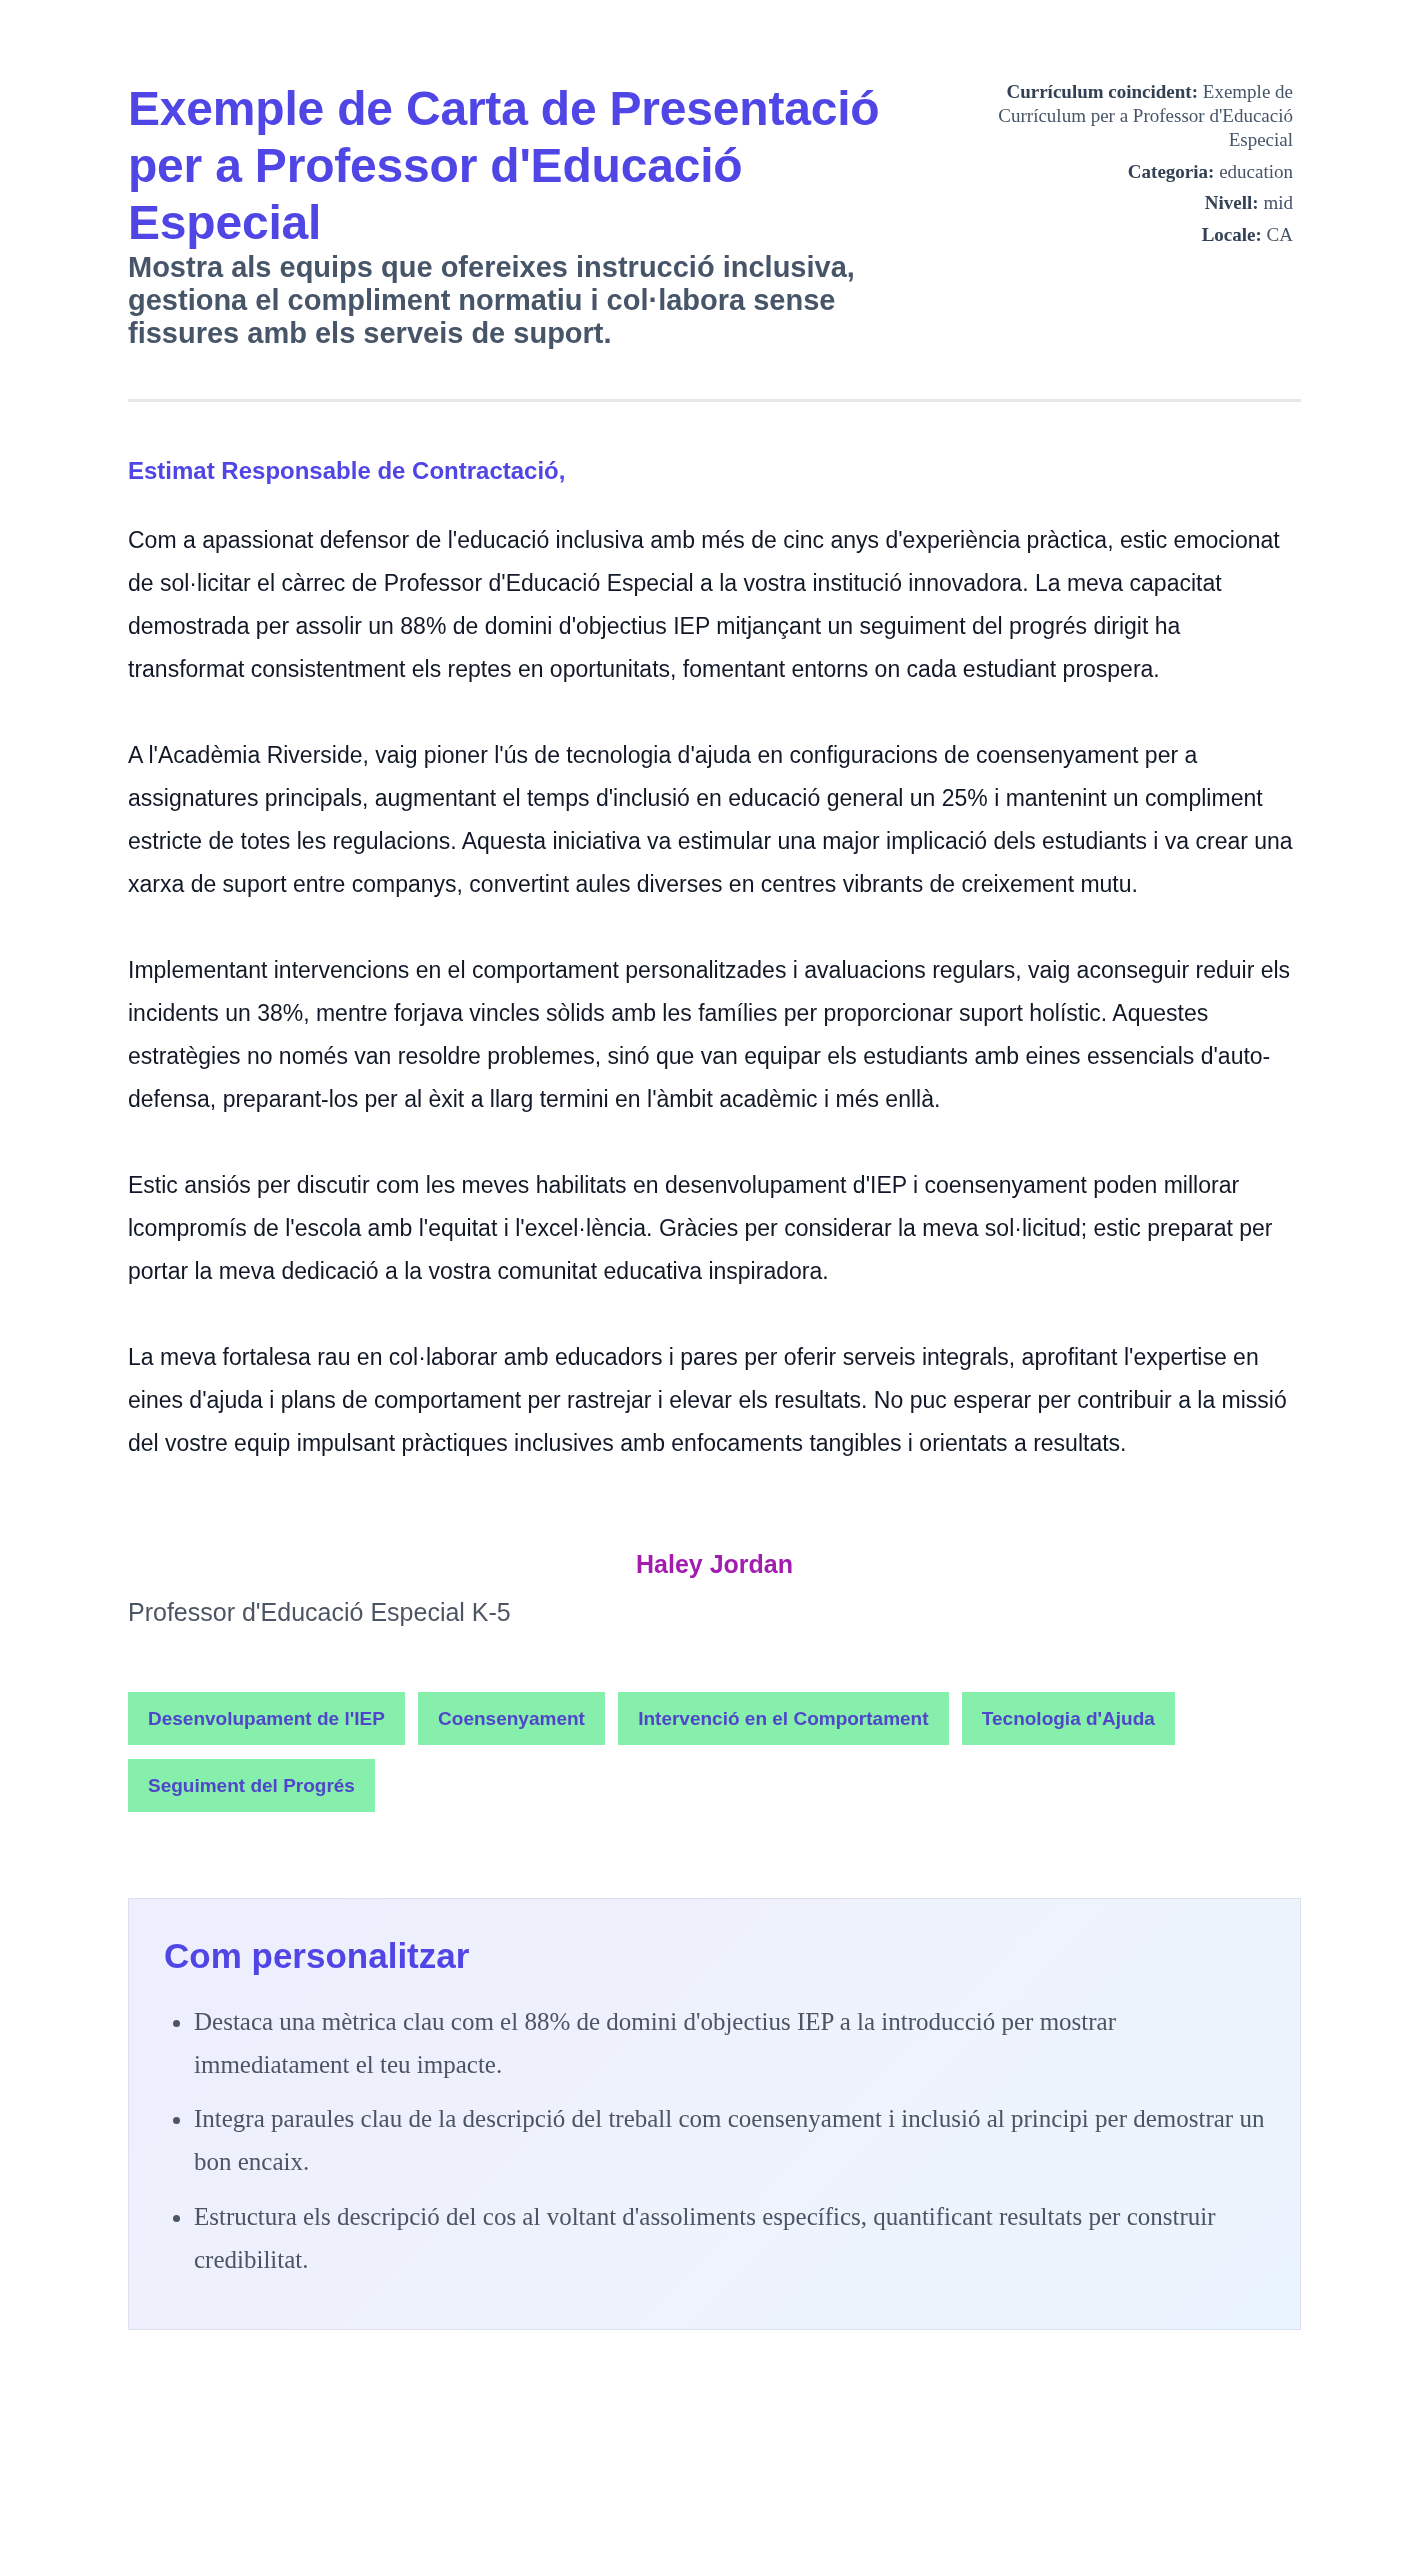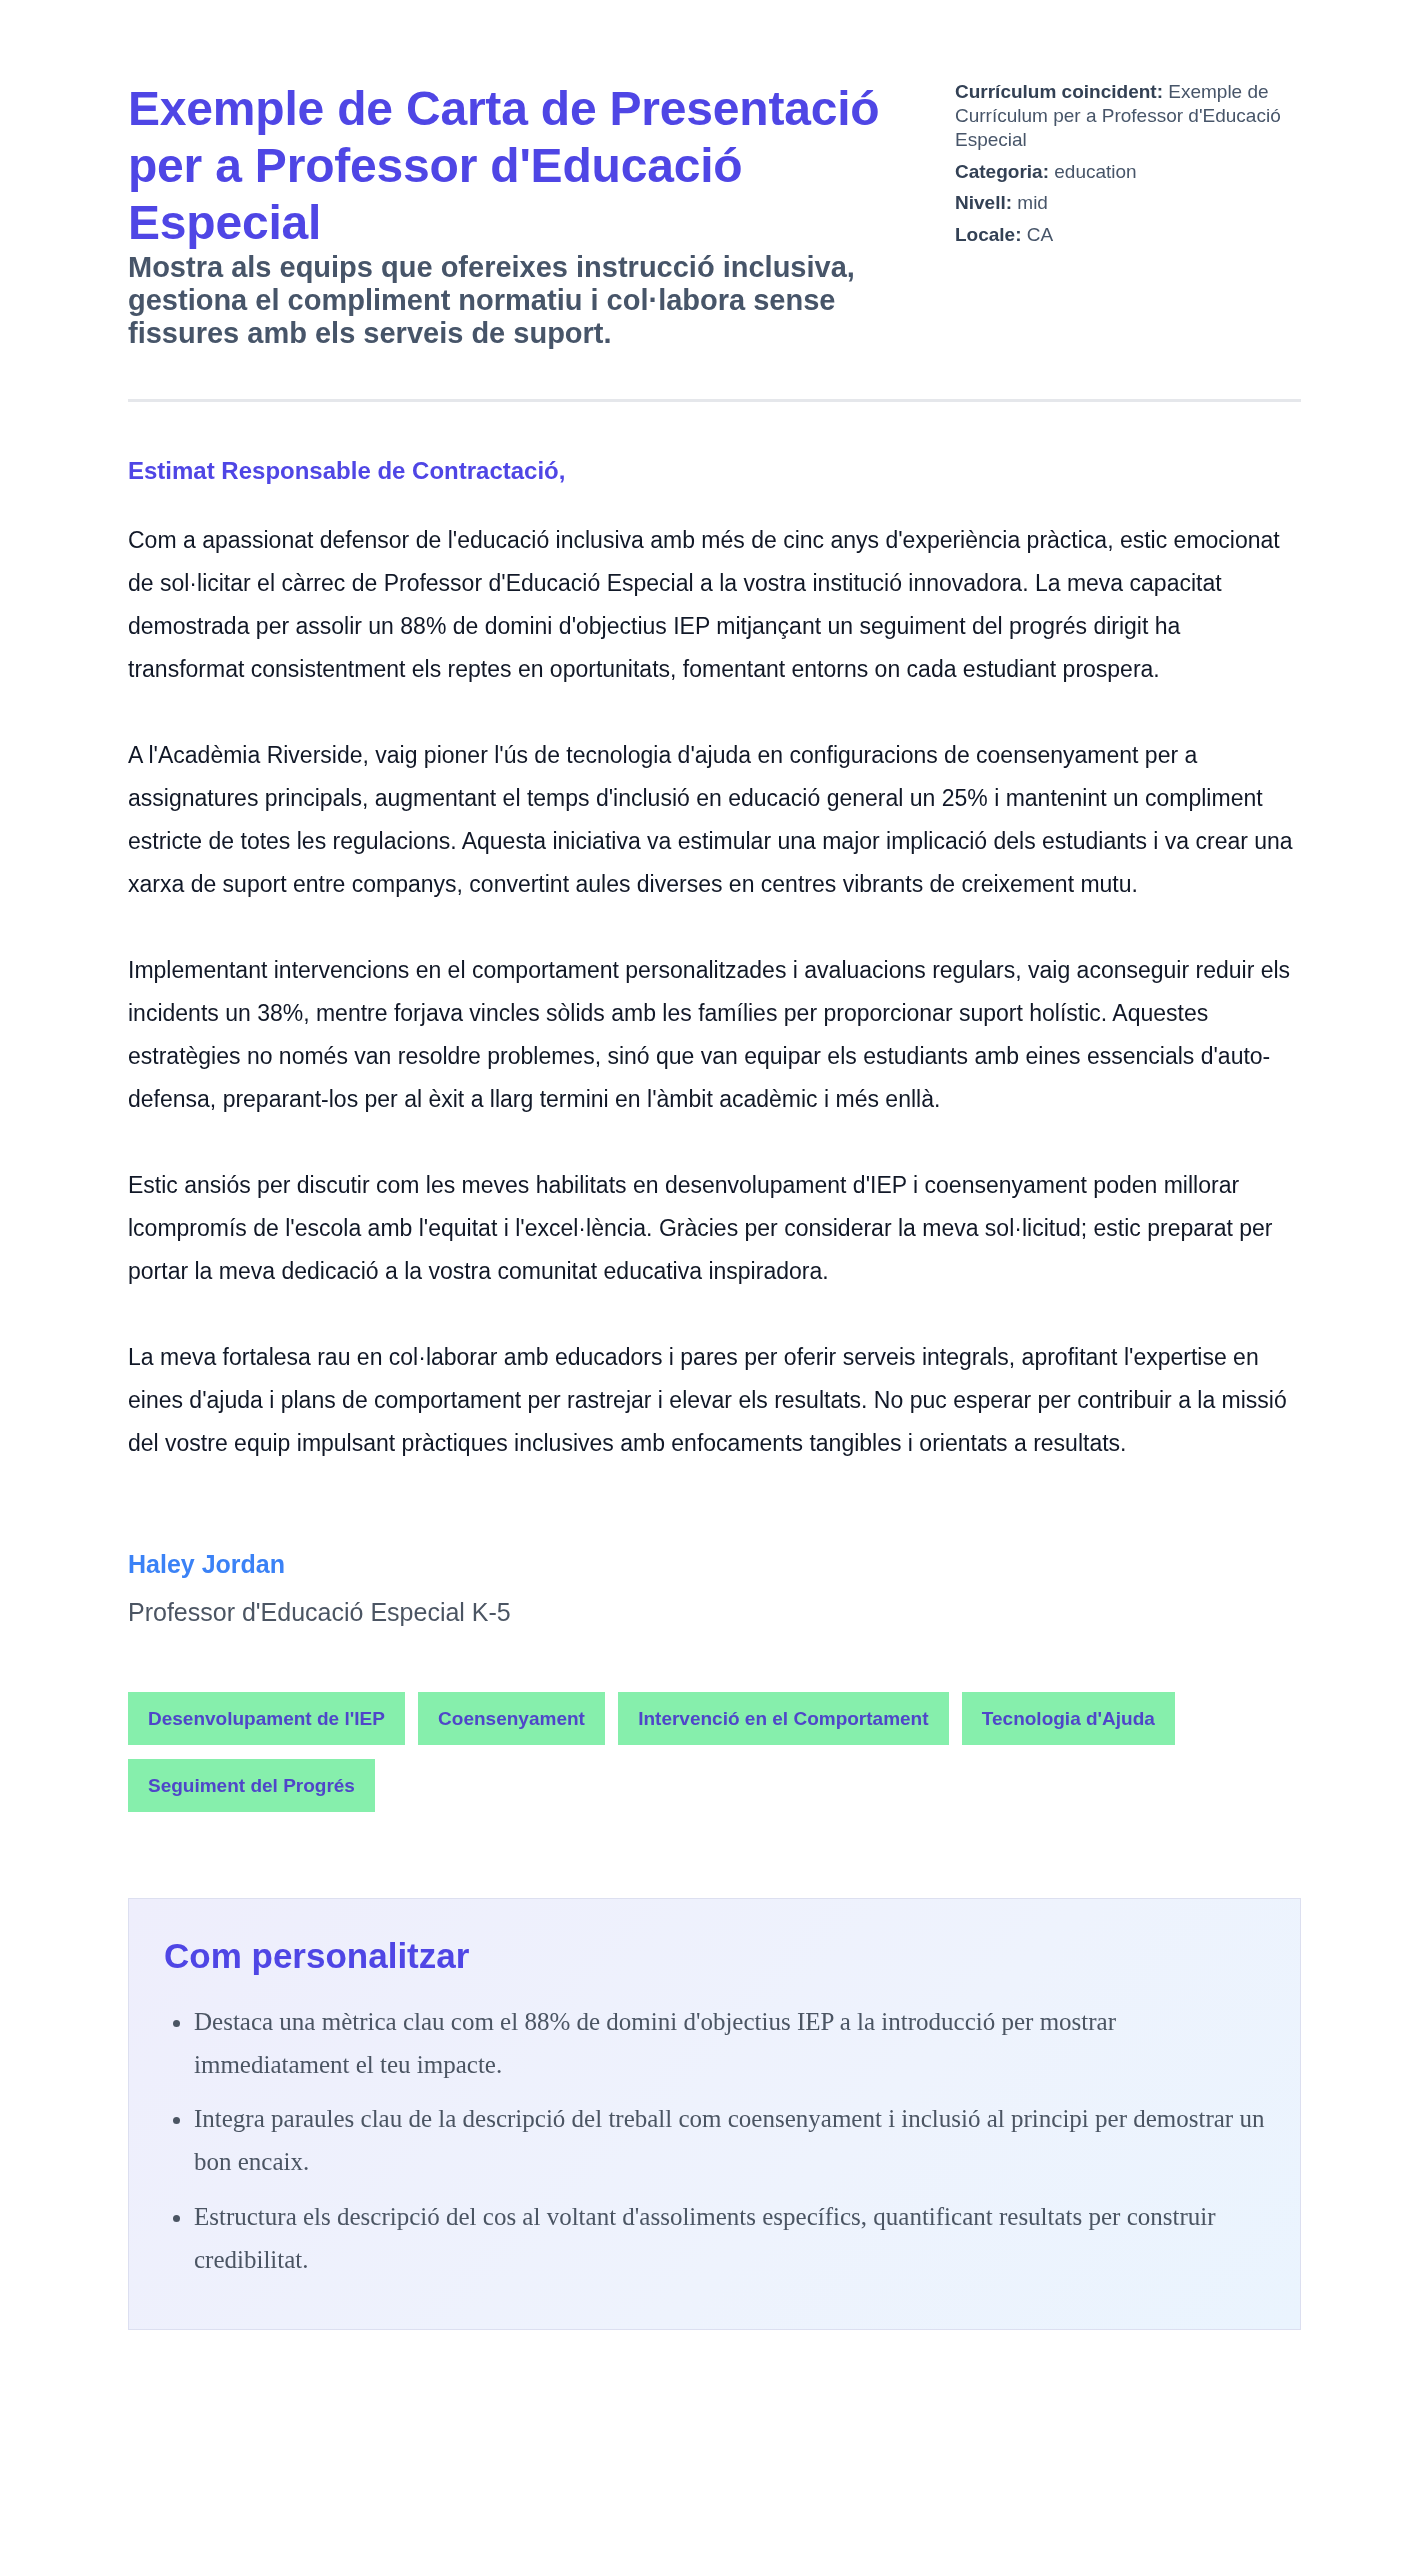--- a/index.html
+++ b/index.html
@@ -2,31 +2,31 @@
 <html style="font-size:13.3px"><head>
 <meta charset="utf-8">
 <style>
   html, body { margin: 0; padding: 0; background: #ffffff; }
   body { width: 1413px; height: 2576px; position: relative; font-family: "Liberation Sans", "DejaVu Sans", sans-serif; color: #111827; overflow: hidden; }
   .page { position: absolute; left: 128px; top: 0; width: 1173px; }
 
   .header { position: relative; padding-top: 80px; height: 319px; }
   .title { width: 781px; margin: 0; font-size: 48px; line-height: 57px; font-weight: 700; color: #4f46e5; letter-spacing: -0.2px; }
   .subtitle { width: 781px; margin: 0; font-size: 29px; line-height: 33px; font-weight: 700; color: #475569; }
-  .meta { position: absolute; right: 14px; top: 80px; width: 332px; font-size: 19px; line-height: 24px; color: #475569; }
+  .meta { position: absolute; right: 8px; top: 80px; width: 332px; text-align: right; font-size: 19px; line-height: 24px; color: #475569; font-family: Liberation Serif, serif; }
   .meta .row { margin-bottom: 7.5px; }
   .meta .k { font-weight: 700; color: #334155; }
   .divider { height: 2.5px; background: #e5e7eb; border: 0; margin: 0; }
 
   .salutation { margin: 54px 0 0 0; font-size: 24px; line-height: 30px; font-weight: 700; color: #4f46e5; }
   .body { margin-top: 33px; }
   .para { margin: 0 0 43px 0; font-size: 23px; line-height: 43px; color: #111827; }
 
   .sig { margin-top: 83px; }
-  .sig-name { font-size: 25px; line-height: 33px; font-weight: 700; color: #3b82f6; }
+  .sig-name { font-size: 25px; line-height: 33px; font-weight: 700; color: #a21caf; text-align: center; }
   .sig-title { margin-top: 15px; font-size: 25px; line-height: 33px; color: #4b5563; }
 
   .tags { margin-top: 63px; display: flex; flex-wrap: wrap; gap: 14px 13.3px; width: 1173px; }
   .tag { background: #86efac; color: #4f46c9; font-size: 19px; line-height: 25px; font-weight: 700; padding: 14px 20px; }
 
   .tips { margin-top: 86px; border: 1.7px solid #dcdff0; background: linear-gradient(135deg, #eeeefc 0%, #eef3fd 60%, #eaf4fe 100%); padding: 40px 35px 37px 35px; }
   .tips-title { margin: 0; font-size: 35px; line-height: 33px; font-weight: 700; color: #4f46e5; }
   .tips-list { margin: 28px 0 0 0; padding: 0 0 0 30px; }
   .tips-list li { font-size: 25px; line-height: 43px; color: #4b5563; margin-bottom: 11.6px; font-family: Liberation Serif, serif; }
   .tips-list li::marker { color: #4b5563; }

